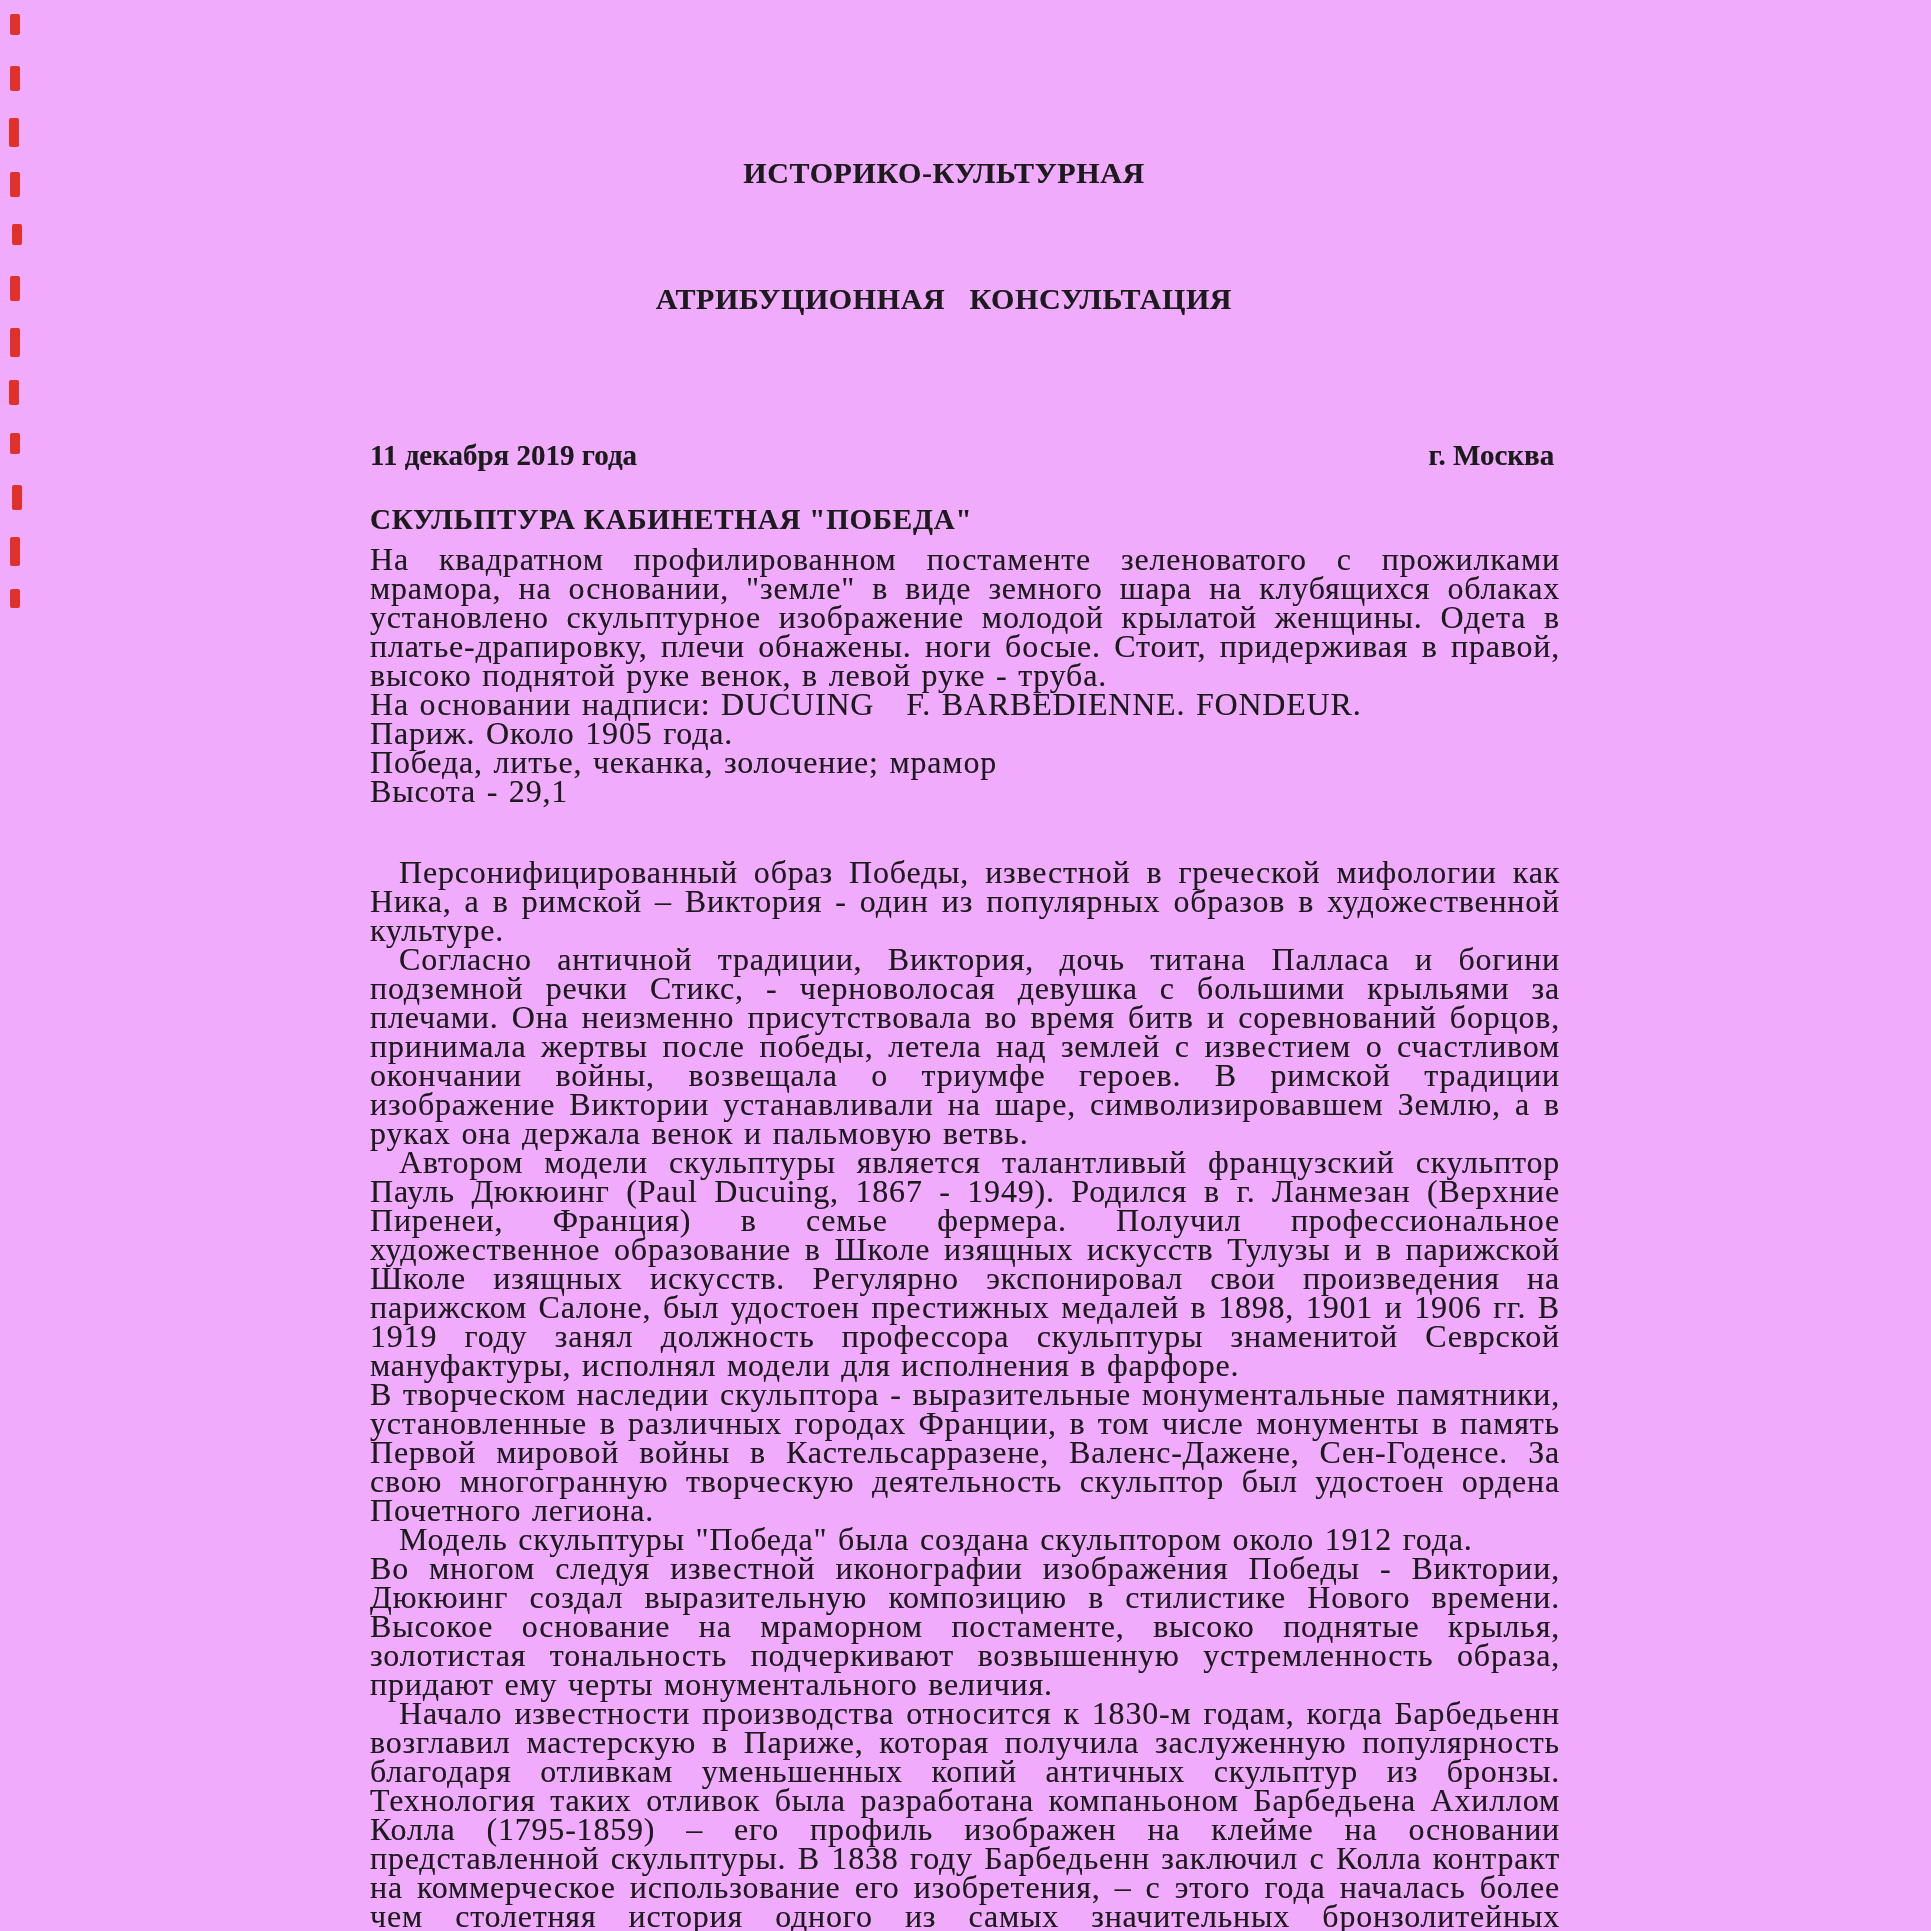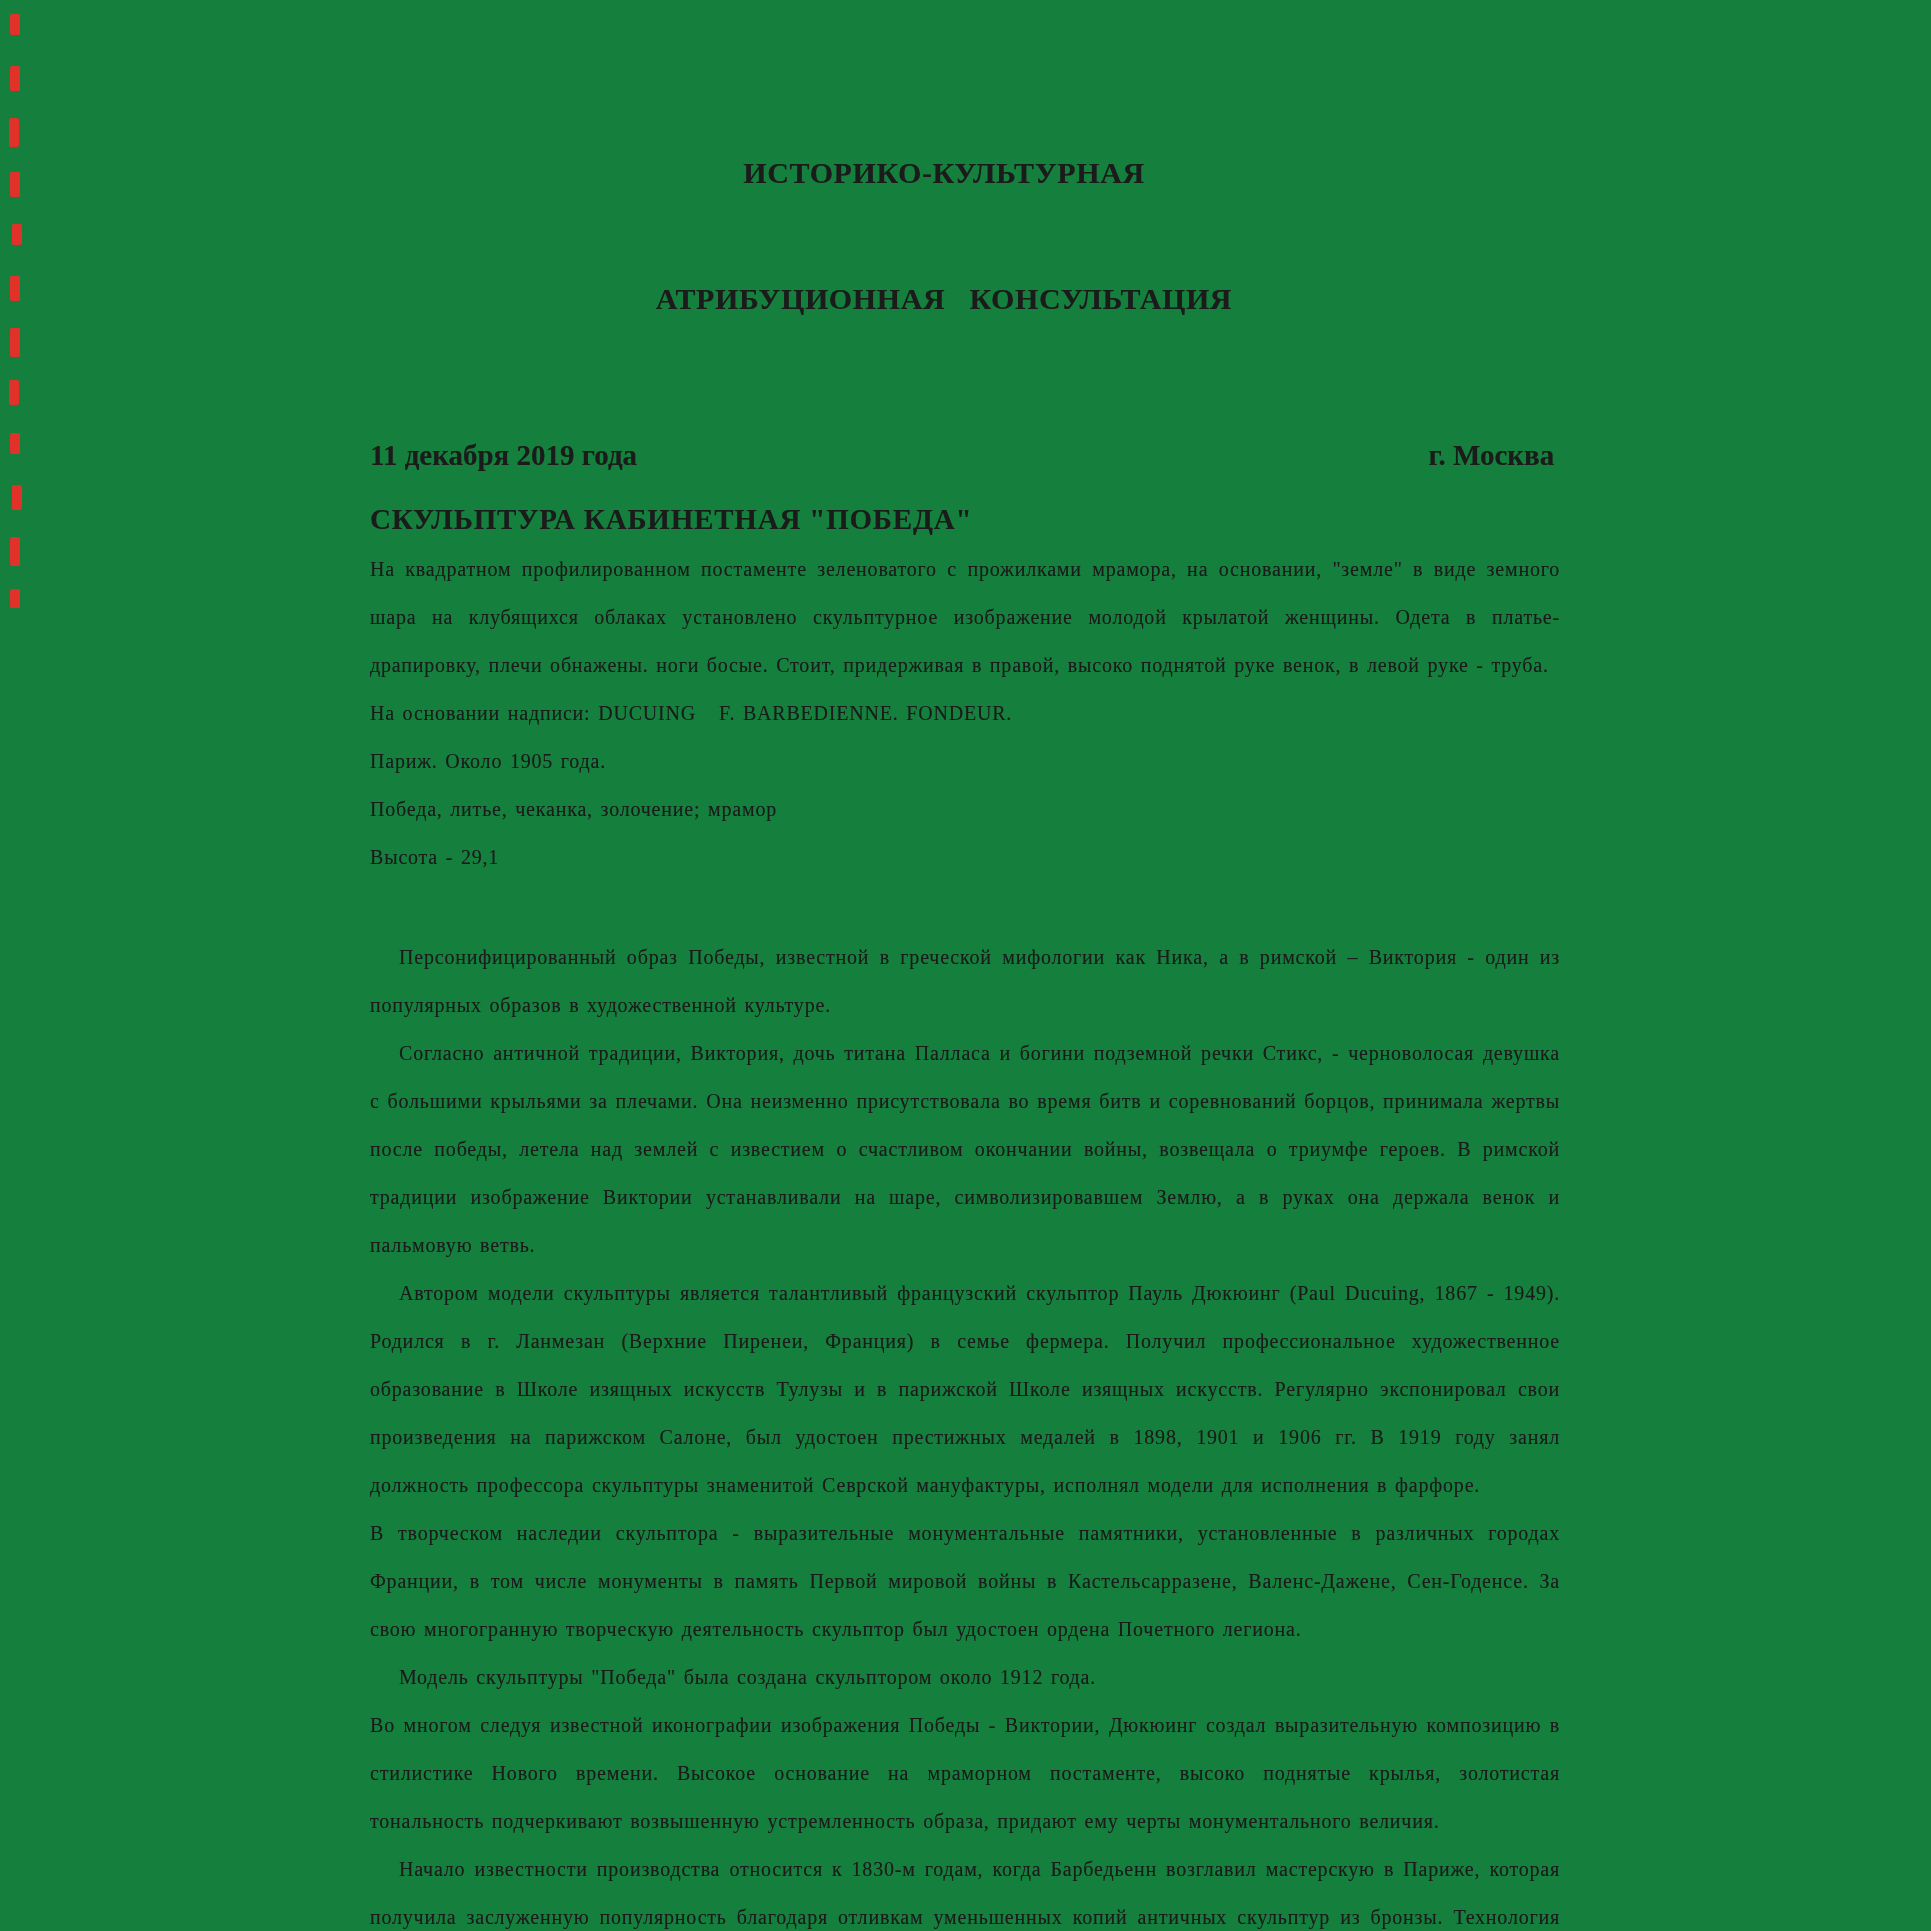--- a/index.html
+++ b/index.html
@@ -4,21 +4,21 @@
 <style>
   html, body {
     margin: 0;
     padding: 0;
     background: #ffffff;
   }
   .page {
     position: relative;
     width: 1931px;
     height: 1931px;
-    background: #15803d;
+    background: #f0abfc;
     overflow: hidden;
     font-family: "Liberation Serif", "DejaVu Serif", serif;
     color: #1b1b1b;
     text-shadow: 0 0 0.6px rgba(30,30,30,0.45);
   }
   
   .marks { position: absolute; left: 0; top: 0; width: 29px; height: 637px; }
   .mark  { position: absolute; left: 9.7px; width: 10.6px; height: 25px; border-radius: 1.9px; background: #e03228; }
   .mark:nth-of-type(1)  { top: 13.5px;  height: 21px; }
   .mark:nth-of-type(2)  { top: 66px;  }
@@ -65,22 +65,22 @@
   .heading {
     margin-top: 27px;
     font-weight: bold;
     font-size: 29px;
     line-height: 37px;
     letter-spacing: 0.8px;
     white-space: pre-wrap;
   }
 
   .txt {
-    font-size: 20px;
-    line-height: 48px;
+    font-size: 32px;
+    line-height: 29px;
     letter-spacing: 0.8px;
     word-spacing: 1.9px;
   }
   .just { text-align: justify; }
   .line { white-space: pre-wrap; }
 
   .desc { margin-top: 6.8px; }
   .article { margin-top: 52px; }
 
   .indent    { text-indent: 29px; }

